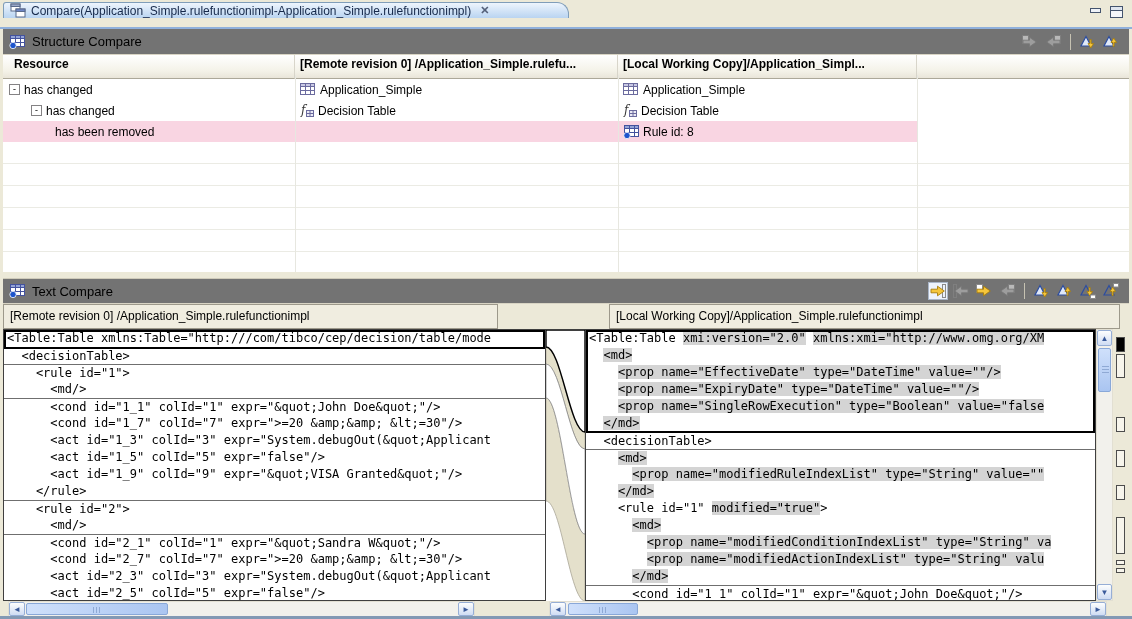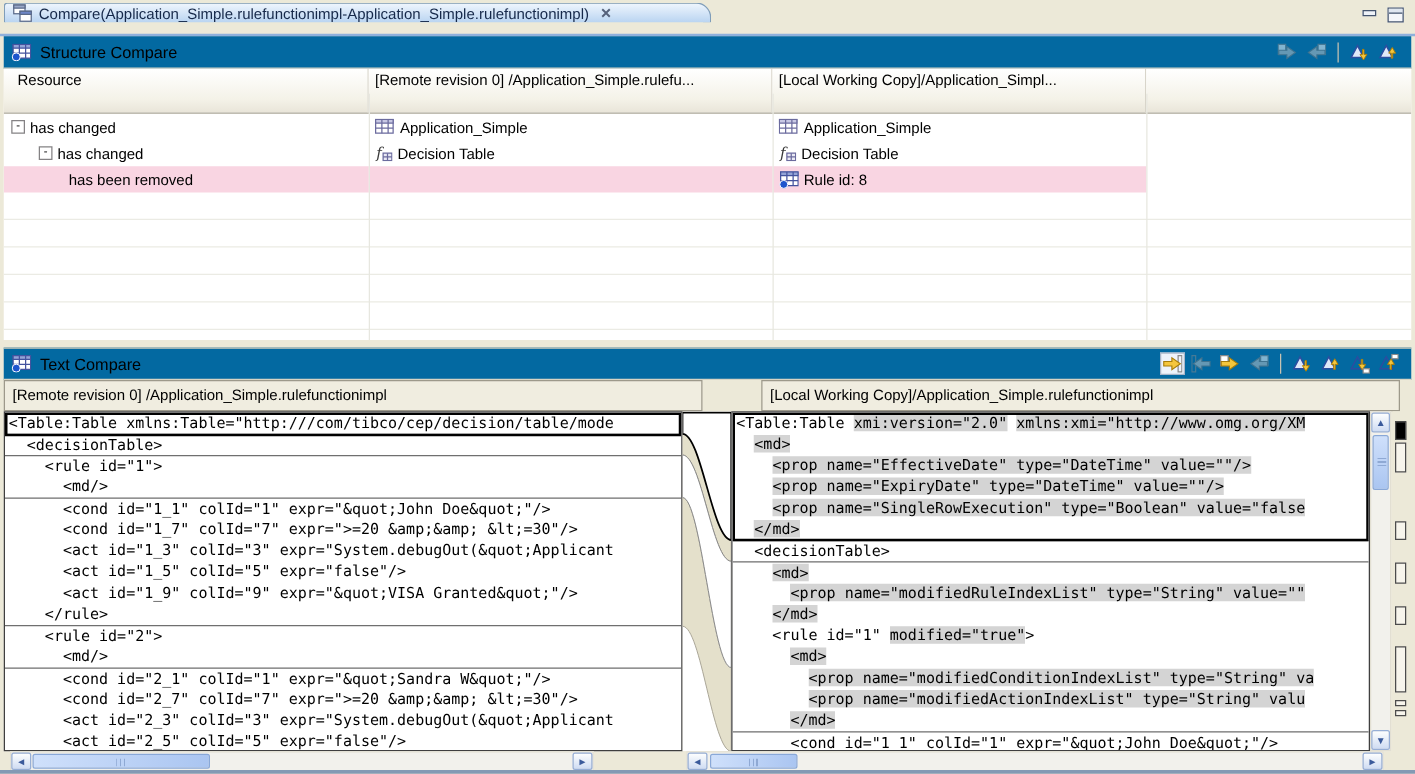--- a/index.html
+++ b/index.html
@@ -14,51 +14,51 @@
     display:flex;align-items:center;padding:0 10px 0 6px;box-sizing:border-box;gap:5px;}
   .tabtitle{color:#16294a;white-space:nowrap;overflow:hidden;}
   .tabclose{color:#55617a;font-size:11px;font-weight:bold;margin-left:4px;cursor:default;}
   .winbtns{position:absolute;right:6px;top:4px;display:flex;gap:8px;}
   .minbtn{width:13px;height:11px;position:relative;}
   .minbtn::after{content:"";position:absolute;left:1px;top:2px;width:9px;height:3px;border:1px solid #44546e;background:#eef2f8;}
   .maxbtn{width:13px;height:12px;border:1px solid #44546e;background:#f4f6fa;box-sizing:border-box;}
   .maxbtn::before{content:"";display:block;height:3px;background:#dfe6f0;border-bottom:1px solid #44546e;}
   .tab-underline{position:absolute;top:27px;left:0;right:0;height:2px;background:#8fb0dc;}
   
-  .section-header{position:absolute;left:3px;right:3px;height:26px;background:#0369a1;
+  .section-header{position:absolute;left:3px;right:3px;height:26px;background:#737373;
     display:flex;align-items:center;gap:7px;padding-left:6px;box-sizing:border-box;}
   #struct-header{top:29px;border-bottom:1px solid #d8d4c4;}
   #text-header{top:278px;border-top:1px solid #cfcbba;border-bottom:1px solid #d8d4c4;}
   .section-title{font-size:13px;}
   .toolbar{margin-left:auto;display:flex;align-items:center;gap:3px;padding-right:8px;}
   .tbtn{width:20px;height:18px;display:flex;align-items:center;justify-content:center;}
   .tbtn.framed{border:1px solid #aab6c8;background:#eef3fb;box-sizing:border-box;}
   .tbtn.disabled{filter:grayscale(1) opacity(.5);}
   .tsep{width:1px;height:16px;background:#c6c2b2;margin:0 4px;}
   
   #struct-table{position:absolute;top:55px;left:3px;right:3px;height:217px;background:#fff;overflow:hidden;}
-  .thead{display:flex;height:36px;}
+  .thead{display:flex;height:24px;font-weight:bold;}
   .th{box-sizing:border-box;background:linear-gradient(#ffffff,#f4f2e8 70%,#e9e5d9);
     border-right:1px solid #d8d5ca;border-bottom:1px solid #aca899;
     line-height:19px;padding-left:11px;white-space:nowrap;overflow:hidden;}
   .th.c1{width:292px;}.th.c2{width:323px;padding-left:5px;}.th.c3{width:299px;padding-left:5px;}.th.c4{flex:1;border-right:none;}
   .srow{display:flex;height:21px;align-items:center;}
   .scell{box-sizing:border-box;height:21px;display:flex;align-items:center;gap:4px;white-space:nowrap;overflow:hidden;}
   .scell.c1{width:292px;}.scell.c2{width:323px;padding-left:5px;}.scell.c3{width:299px;padding-left:5px;}.scell.c4{flex:1;}
   .srow.removed .c1,.srow.removed .c2,.srow.removed .c3{background:#f9d5e2;}
   .emptyrow{height:21px;border-bottom:1px solid #ebebe4;}
   .colsep{position:absolute;top:20px;bottom:0;width:1px;background:#e7e7e0;}
   .expander{width:9px;height:9px;border:1px solid #848284;background:#fff;display:inline-flex;
     align-items:center;justify-content:center;font:9px/7px "DejaVu Sans Mono",monospace;color:#000;flex:none;}
   
   #sash{position:absolute;top:272px;left:3px;right:3px;height:6px;background:#ece9d8;cursor:row-resize;}
   
   .pane-title{position:absolute;top:304px;height:25px;background:#f0ede0;border:1px solid #9d998b;
     box-sizing:border-box;line-height:23px;padding-left:6px;white-space:nowrap;overflow:hidden;}
-  #pane-title-left{left:3px;width:559px;}
+  #pane-title-left{left:3px;width:495px;}
   #pane-title-right{left:609px;width:511px;}
   
   .code-pane{position:absolute;top:329px;height:272px;background:#fff;border:1px solid #3f3f3f;
     box-sizing:border-box;overflow:hidden;}
   #left-pane{left:3px;width:543px;}
   #right-pane{left:585px;width:511px;}
   .code{position:absolute;inset:0;font:12px/17px "DejaVu Sans Mono",monospace;}
   .cline{height:17px;white-space:pre;padding-left:3px;box-sizing:border-box;overflow:hidden;}
   .cline.bt{border-top:1px solid #6f6f6f;}
   .hl{background:#d4d4d4;}

